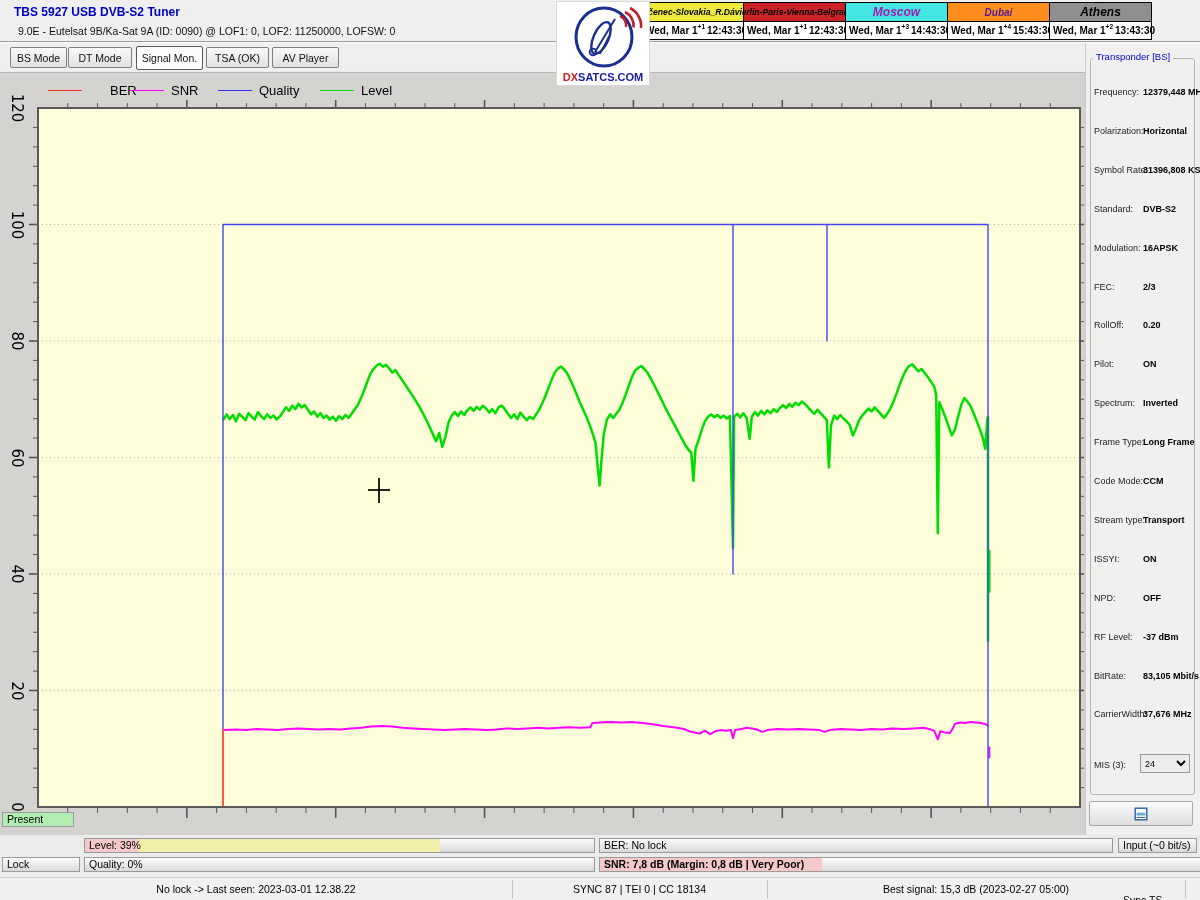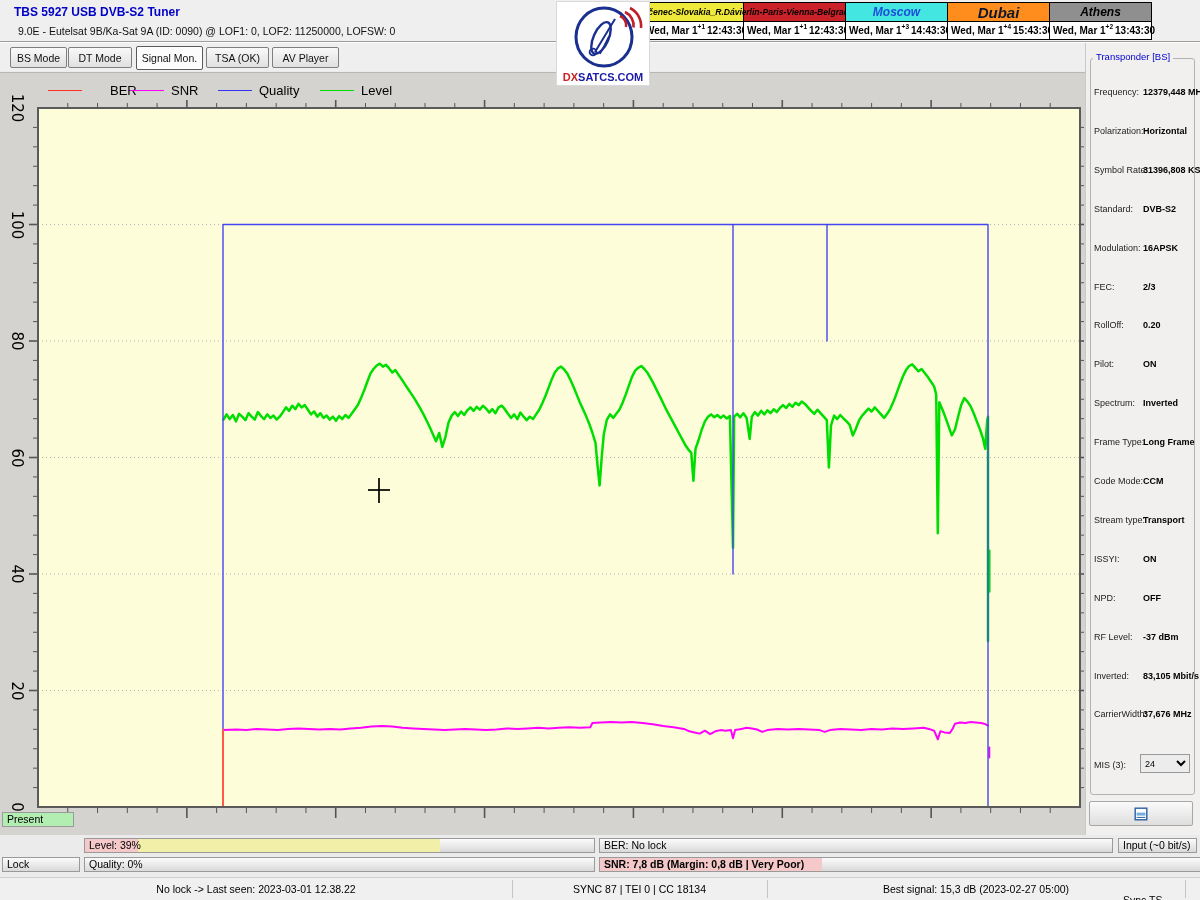--- a/index.html
+++ b/index.html
@@ -112,30 +112,30 @@
       <div class="clock">
         <div class="clock-title" style="background: rgb(203, 34, 41); color: rgb(0, 0, 0); font-size: 8.6px;">Berlin-Paris-Vienna-Belgrade</div>
         <div class="clock-time">
           <span class="clock-date">Wed, Mar 1</span>
           <span class="clock-gap"></span>
           <span class="clock-off">+1</span>
           <span>12:43:30</span>
         </div>
       </div>
       <div class="clock">
-        <div class="clock-title" style="background: rgb(67, 230, 224); color: #1d4ed8; font-size: 12px;">Moscow</div>
+        <div class="clock-title" style="background: rgb(67, 230, 224); color: #a21caf; font-size: 12px;">Moscow</div>
         <div class="clock-time">
           <span class="clock-date">Wed, Mar 1</span>
           <span class="clock-gap"></span>
           <span class="clock-off">+3</span>
           <span>14:43:30</span>
         </div>
       </div>
       <div class="clock">
-        <div class="clock-title" style="background: rgb(255, 141, 30); color: #0f172a; font-size: 15px;">Dubai</div>
+        <div class="clock-title" style="background: rgb(255, 141, 30); color: #4c1d95; font-size: 10px;">Dubai</div>
         <div class="clock-time">
           <span class="clock-date">Wed, Mar 1</span>
           <span class="clock-gap"></span>
           <span class="clock-off">+4</span>
           <span>15:43:30</span>
         </div>
       </div>
       <div class="clock">
         <div class="clock-title" style="background: rgb(143, 143, 143); color: rgb(0, 0, 0); font-size: 12px;">Athens</div>
         <div class="clock-time">
@@ -390,21 +390,21 @@
         </div>
         <div class="tr-row" style="top: 549.7px;">
           <span class="tr-label">NPD:</span>
           <span class="tr-value">OFF</span>
         </div>
         <div class="tr-row" style="top: 588.6px;">
           <span class="tr-label">RF Level:</span>
           <span class="tr-value">-37 dBm</span>
         </div>
         <div class="tr-row" style="top: 627.5px;">
-          <span class="tr-label">Inverted:</span>
+          <span class="tr-label">BitRate:</span>
           <span class="tr-value">83,105 Mbit/s</span>
         </div>
         <div class="tr-row" style="top: 666.4px;">
           <span class="tr-label">CarrierWidth:</span>
           <span class="tr-value">37,676 MHz</span>
         </div>
       </div>
     <div class="mis-label">MIS (3):</div>
     <select class="mis-select" id="misselect"><option>24</option></select>
     <div class="ts-button">

